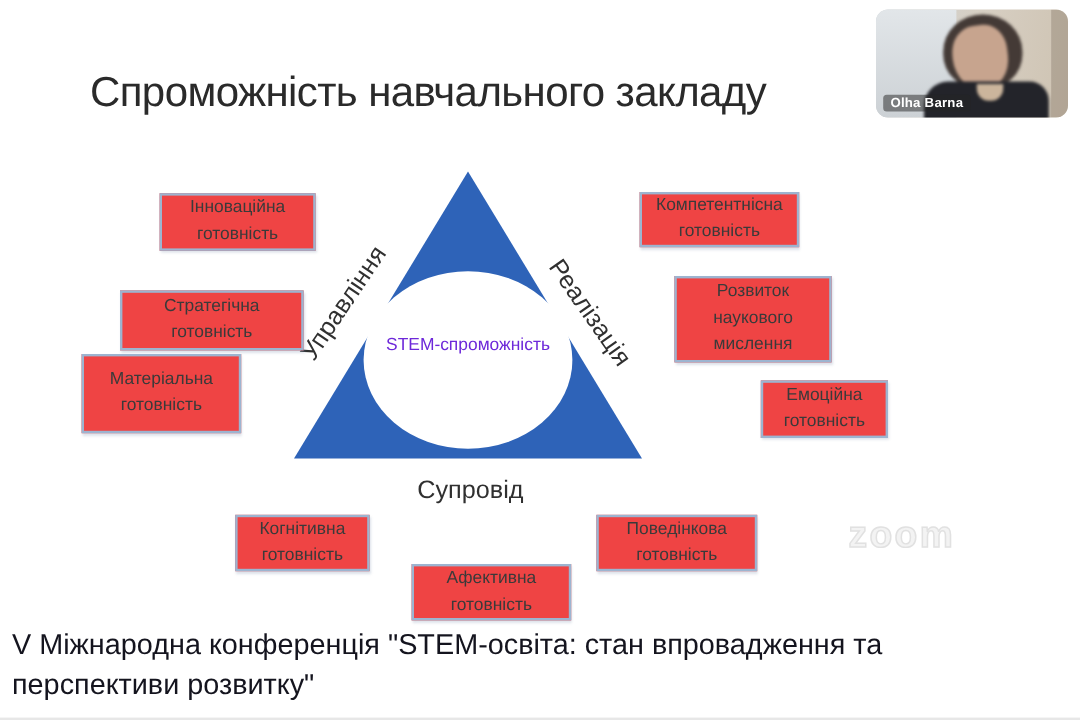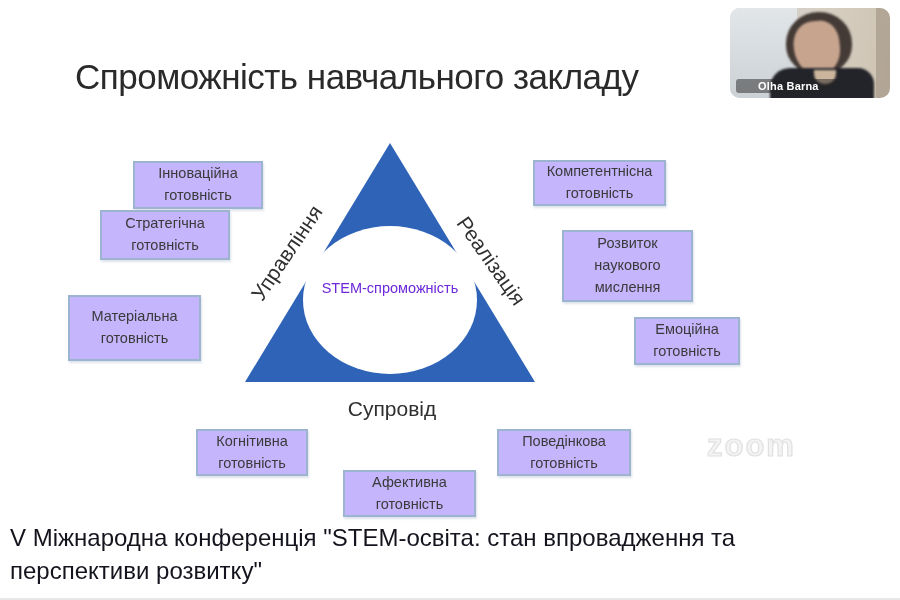--- a/index.html
+++ b/index.html
@@ -19,42 +19,42 @@
     color:#2a2a2a;font-weight:400;white-space:nowrap;}
 
   .tri-svg{position:absolute;left:230px;top:135px;}
   .tri-center-label{position:absolute;left:320px;top:279px;width:140px;text-align:center;
     font-size:14.5px;line-height:1.35;color:#6d28d9;}
   .edge-label{position:absolute;font-size:21px;color:#303030;white-space:nowrap;}
   .edge-label.left{left:287px;top:253px;transform:translate(-50%,-50%) rotate(-56deg);}
   .edge-label.right{left:491px;top:261px;transform:translate(-50%,-50%) rotate(55deg);}
   .edge-label.bottom{left:392px;top:409px;transform:translate(-50%,-50%);}
 
-  .dbox{position:absolute;background:#c4b5fd;border:2px solid #9db4d0;box-sizing:border-box;
+  .dbox{position:absolute;background:#ef4444;border:2px solid #9db4d0;box-sizing:border-box;
     display:flex;align-items:center;justify-content:center;text-align:center;
     font-size:14.5px;line-height:1.5;color:#3a3a3a;padding:2px 6px;
     box-shadow:1px 2px 2px rgba(120,140,170,.25);}
 
   .zoom-mark{position:absolute;left:707px;top:428px;font-size:31px;font-weight:700;
     letter-spacing:2px;color:#f3f3f3;-webkit-text-stroke:1.2px #e1e1e1;user-select:none;}
 
   
   .webcam{position:absolute;left:730px;top:8px;width:160px;height:90px;border-radius:10px;
     overflow:hidden;background:linear-gradient(100deg,#ccd2d7 0%,#d7cfc3 50%,#cec3b2 100%);}
   .wc-window{position:absolute;left:0;top:0;width:42%;height:100%;
     background:linear-gradient(180deg,#e2e6e9 0%,#ccd1d5 100%);}
   .wc-trim{position:absolute;right:0;top:0;width:14px;height:100%;background:#8d8172;opacity:.45;}
   .wc-person{position:absolute;inset:0;filter:blur(1.2px);}
   .wc-hair{position:absolute;left:56px;top:4px;width:66px;height:62px;border-radius:50% 50% 46% 46%;background:#443a36;}
   .wc-face{position:absolute;left:64px;top:13px;width:46px;height:54px;border-radius:52% 48% 58% 62%;
     background:#c7a48e;transform:rotate(-7deg);}
   .wc-body{position:absolute;left:40px;top:60px;width:104px;height:34px;border-radius:20px 16px 0 0;background:#23242a;}
   .wc-collar{position:absolute;left:84px;top:62px;width:22px;height:14px;border-radius:0 0 10px 10px;background:#cbb59c;}
   .wc-name{position:absolute;left:6px;bottom:5px;color:#fff;font-size:11px;font-weight:700;
-    background:rgba(35,35,35,.5);padding:1px 22px;border-radius:3px;letter-spacing:.2px;}
+    background:rgba(35,35,35,.5);padding:1px 6px;border-radius:3px;letter-spacing:.2px;}
 
   
   .caption{position:absolute;left:10px;top:521px;width:880px;font-size:24px;line-height:33px;
     color:#14141e;font-weight:400;}
   .bottom-rule{position:absolute;left:0;bottom:0;width:100%;height:2px;background:#e7e7e7;}
 </style>
 </head>
 <body>
 
 <div class="stage">
@@ -266,21 +266,21 @@
     <svg class="tri-svg" width="320" height="255" viewBox="0 0 320 255">
       <polygon points="160,8 15,247 305,247" fill="#2e63b8"></polygon>
       <ellipse cx="160" cy="165" rx="87" ry="74" fill="#ffffff"></ellipse>
     </svg>
     <div class="tri-center-label">STEM-спроможність</div>
     <div class="edge-label left">Управління</div>
     <div class="edge-label right">Реалізація</div>
     <div class="edge-label bottom">Супровід</div>
 
     <div class="dbox" style="left:133px;top:161px;width:130px;height:48px;">Інноваційна готовність</div>
-    <div class="dbox" style="left:100px;top:210px;width:130px;height:50px;">Стратегічна готовність</div>
+    <div class="dbox" style="left:100px;top:242px;width:153px;height:50px;">Стратегічна готовність</div>
     <div class="dbox" style="left:68px;top:295px;width:133px;height:66px;">Матеріальна готовність</div>
 
     <div class="dbox" style="left:521px;top:160px;width:133px;height:46px;margin-left:12px;">Компетентнісна готовність</div>
     <div class="dbox" style="left:562px;top:230px;width:131px;height:72px;">Розвиток наукового мислення</div>
     <div class="dbox" style="left:634px;top:317px;width:106px;height:48px;">Емоційна готовність</div>
 
     <div class="dbox" style="left:196px;top:429px;width:112px;height:47px;">Когнітивна готовність</div>
     <div class="dbox" style="left:343px;top:429px;width:133px;height:47px;margin-top:41px;">Афективна готовність</div>
     <div class="dbox" style="left:497px;top:429px;width:134px;height:47px;">Поведінкова готовність</div>
 

